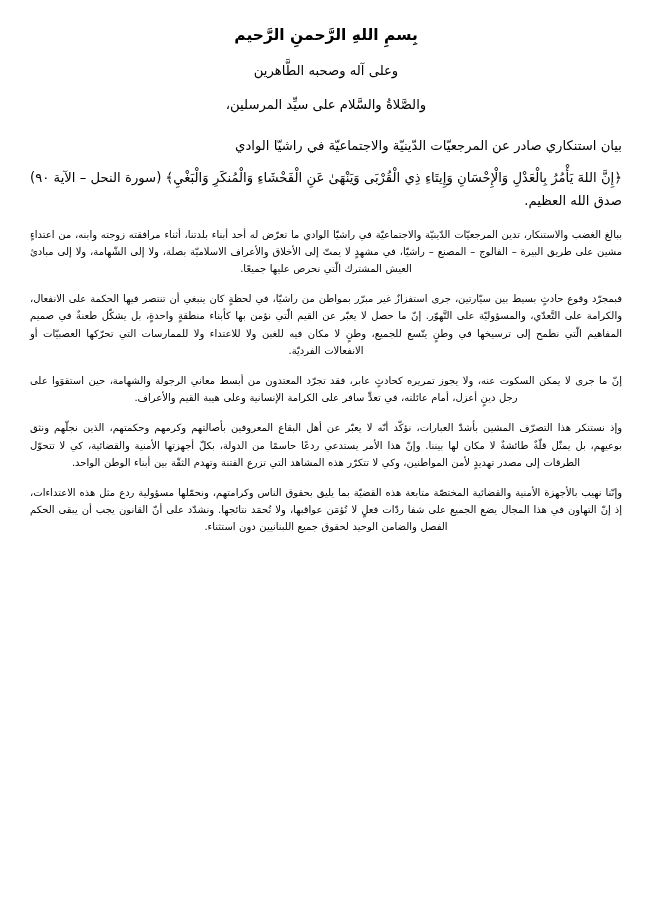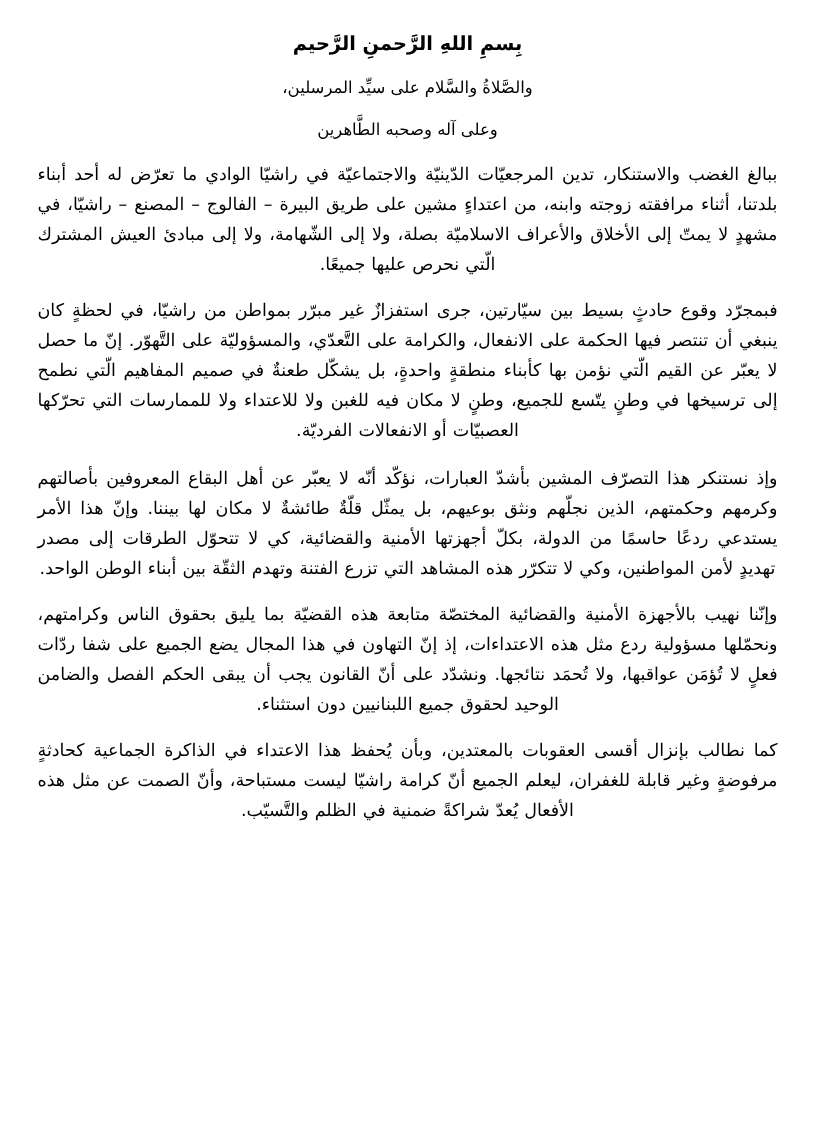--- a/index.html
+++ b/index.html
@@ -58,37 +58,41 @@
     margin: 11px 0 0 0;
   }
   .verse-text {
     font-weight: 500;
   }
 
   
   .para {
     text-align: justify;
     text-align-last: center;
-    font-size: 14px;
+    font-size: 10px;
     line-height: 1.72;
     margin: 13px 0 0 0;
     word-spacing: 0.4px;
   }
 </style>
 </head>
 <body>
 
 <div class="page">
 
   <div class="basmala">بِسمِ اللهِ الرَّحمنِ الرَّحيم</div>
 
+  <div class="salat-line">وعلى آله وصحبه الطَّاهرين</div>
   <div class="salat-line">والصَّلاةُ والسَّلام على سيِّد المرسلين،</div>
-  <div class="salat-line">وعلى آله وصحبه الطَّاهرين</div>
 
+  <div class="doc-title">بيان استنكاري صادر عن المرجعيّات الدّينيّة والاجتماعيّة في راشيّا الوادي</div>
 
+  <div class="verse-block">
+    <span class="verse-text">﴿إِنَّ اللهَ يَأْمُرُ بِالْعَدْلِ وَالْإِحْسَانِ وَإِيتَاءِ ذِي الْقُرْبَى وَيَنْهَىٰ عَنِ الْفَحْشَاءِ وَالْمُنكَرِ وَالْبَغْيِ﴾ (سورة النحل – الآية  ٩٠) صدق الله العظيم.</span>
+  </div>
 
   <div class="para">ببالغ الغضب والاستنكار، تدين المرجعيّات الدّينيّة والاجتماعيّة في راشيّا الوادي ما تعرّض له أحد أبناء بلدتنا، أثناء مرافقته زوجته وابنه، من اعتداءٍ مشين على طريق البيرة – الفالوج – المصنع – راشيّا، في مشهدٍ لا يمتّ إلى الأخلاق والأعراف الاسلاميّة بصلة، ولا إلى الشّهامة، ولا إلى مبادئ العيش المشترك الّتي نحرص عليها جميعًا.</div>
   <div class="para">فبمجرّد وقوع حادثٍ بسيط بين سيّارتين، جرى استفزازٌ غير مبرّر بمواطن من راشيّا، في لحظةٍ كان ينبغي أن تنتصر فيها الحكمة على الانفعال، والكرامة على التَّعدّي، والمسؤوليّة على التَّهوّر. إنّ ما حصل لا يعبّر عن القيم الّتي نؤمن بها كأبناء منطقةٍ واحدةٍ، بل يشكّل طعنةٌ في صميم المفاهيم الّتي نطمح إلى ترسيخها في وطنٍ يتّسع للجميع، وطنٍ لا مكان فيه للغبن ولا للاعتداء ولا للممارسات التي تحرّكها العصبيّات أو الانفعالات الفرديّة.</div>
+  <div class="para">إنّ ما جرى لا يمكن السكوت عنه، ولا يجوز تمريره كحادثٍ عابر، فقد تجرّد المعتدون من أبسط معاني الرجولة والشهامة، حين استقوَوا على رجل دينٍ أعزل، أمام عائلته، في تعدٍّ سافر على الكرامة الإنسانية وعلى هيبة القيم والأعراف.</div>
   <div class="para">وإذ نستنكر هذا التصرّف المشين بأشدّ العبارات، نؤكّد أنّه لا يعبّر عن أهل البقاع المعروفين بأصالتهم وكرمهم وحكمتهم، الذين نجلّهم ونثق بوعيهم، بل يمثّل قلّةٌ طائشةٌ لا مكان لها بيننا. وإنّ هذا الأمر يستدعي ردعًا حاسمًا من الدولة، بكلّ أجهزتها الأمنية والقضائية، كي لا تتحوّل الطرقات إلى مصدر تهديدٍ لأمن المواطنين، وكي لا تتكرّر هذه المشاهد التي تزرع الفتنة وتهدم الثقّة بين أبناء الوطن الواحد.</div>
   <div class="para">وإنّنا نهيب بالأجهزة الأمنية والقضائية المختصّة متابعة هذه القضيّة بما يليق بحقوق الناس وكرامتهم، ونحمّلها مسؤولية ردع مثل هذه الاعتداءات، إذ إنّ التهاون في هذا المجال يضع الجميع على شفا ردّات فعلٍ لا تُؤمَن عواقبها، ولا تُحمَد نتائجها. ونشدّد على أنّ القانون يجب أن يبقى الحكم الفصل والضامن الوحيد لحقوق جميع اللبنانيين دون استثناء.</div>
-  <div class="para">كما نطالب بإنزال أقسى العقوبات بالمعتدين، وبأن يُحفظ هذا الاعتداء في الذاكرة الجماعية كحادثةٍ مرفوضةٍ وغير قابلة للغفران، ليعلم الجميع أنّ كرامة راشيّا ليست مستباحة، وأنّ الصمت عن مثل هذه الأفعال يُعدّ شراكةً ضمنية في الظلم والتَّسيّب.</div>
 
 </div>
 
 </body></html>

